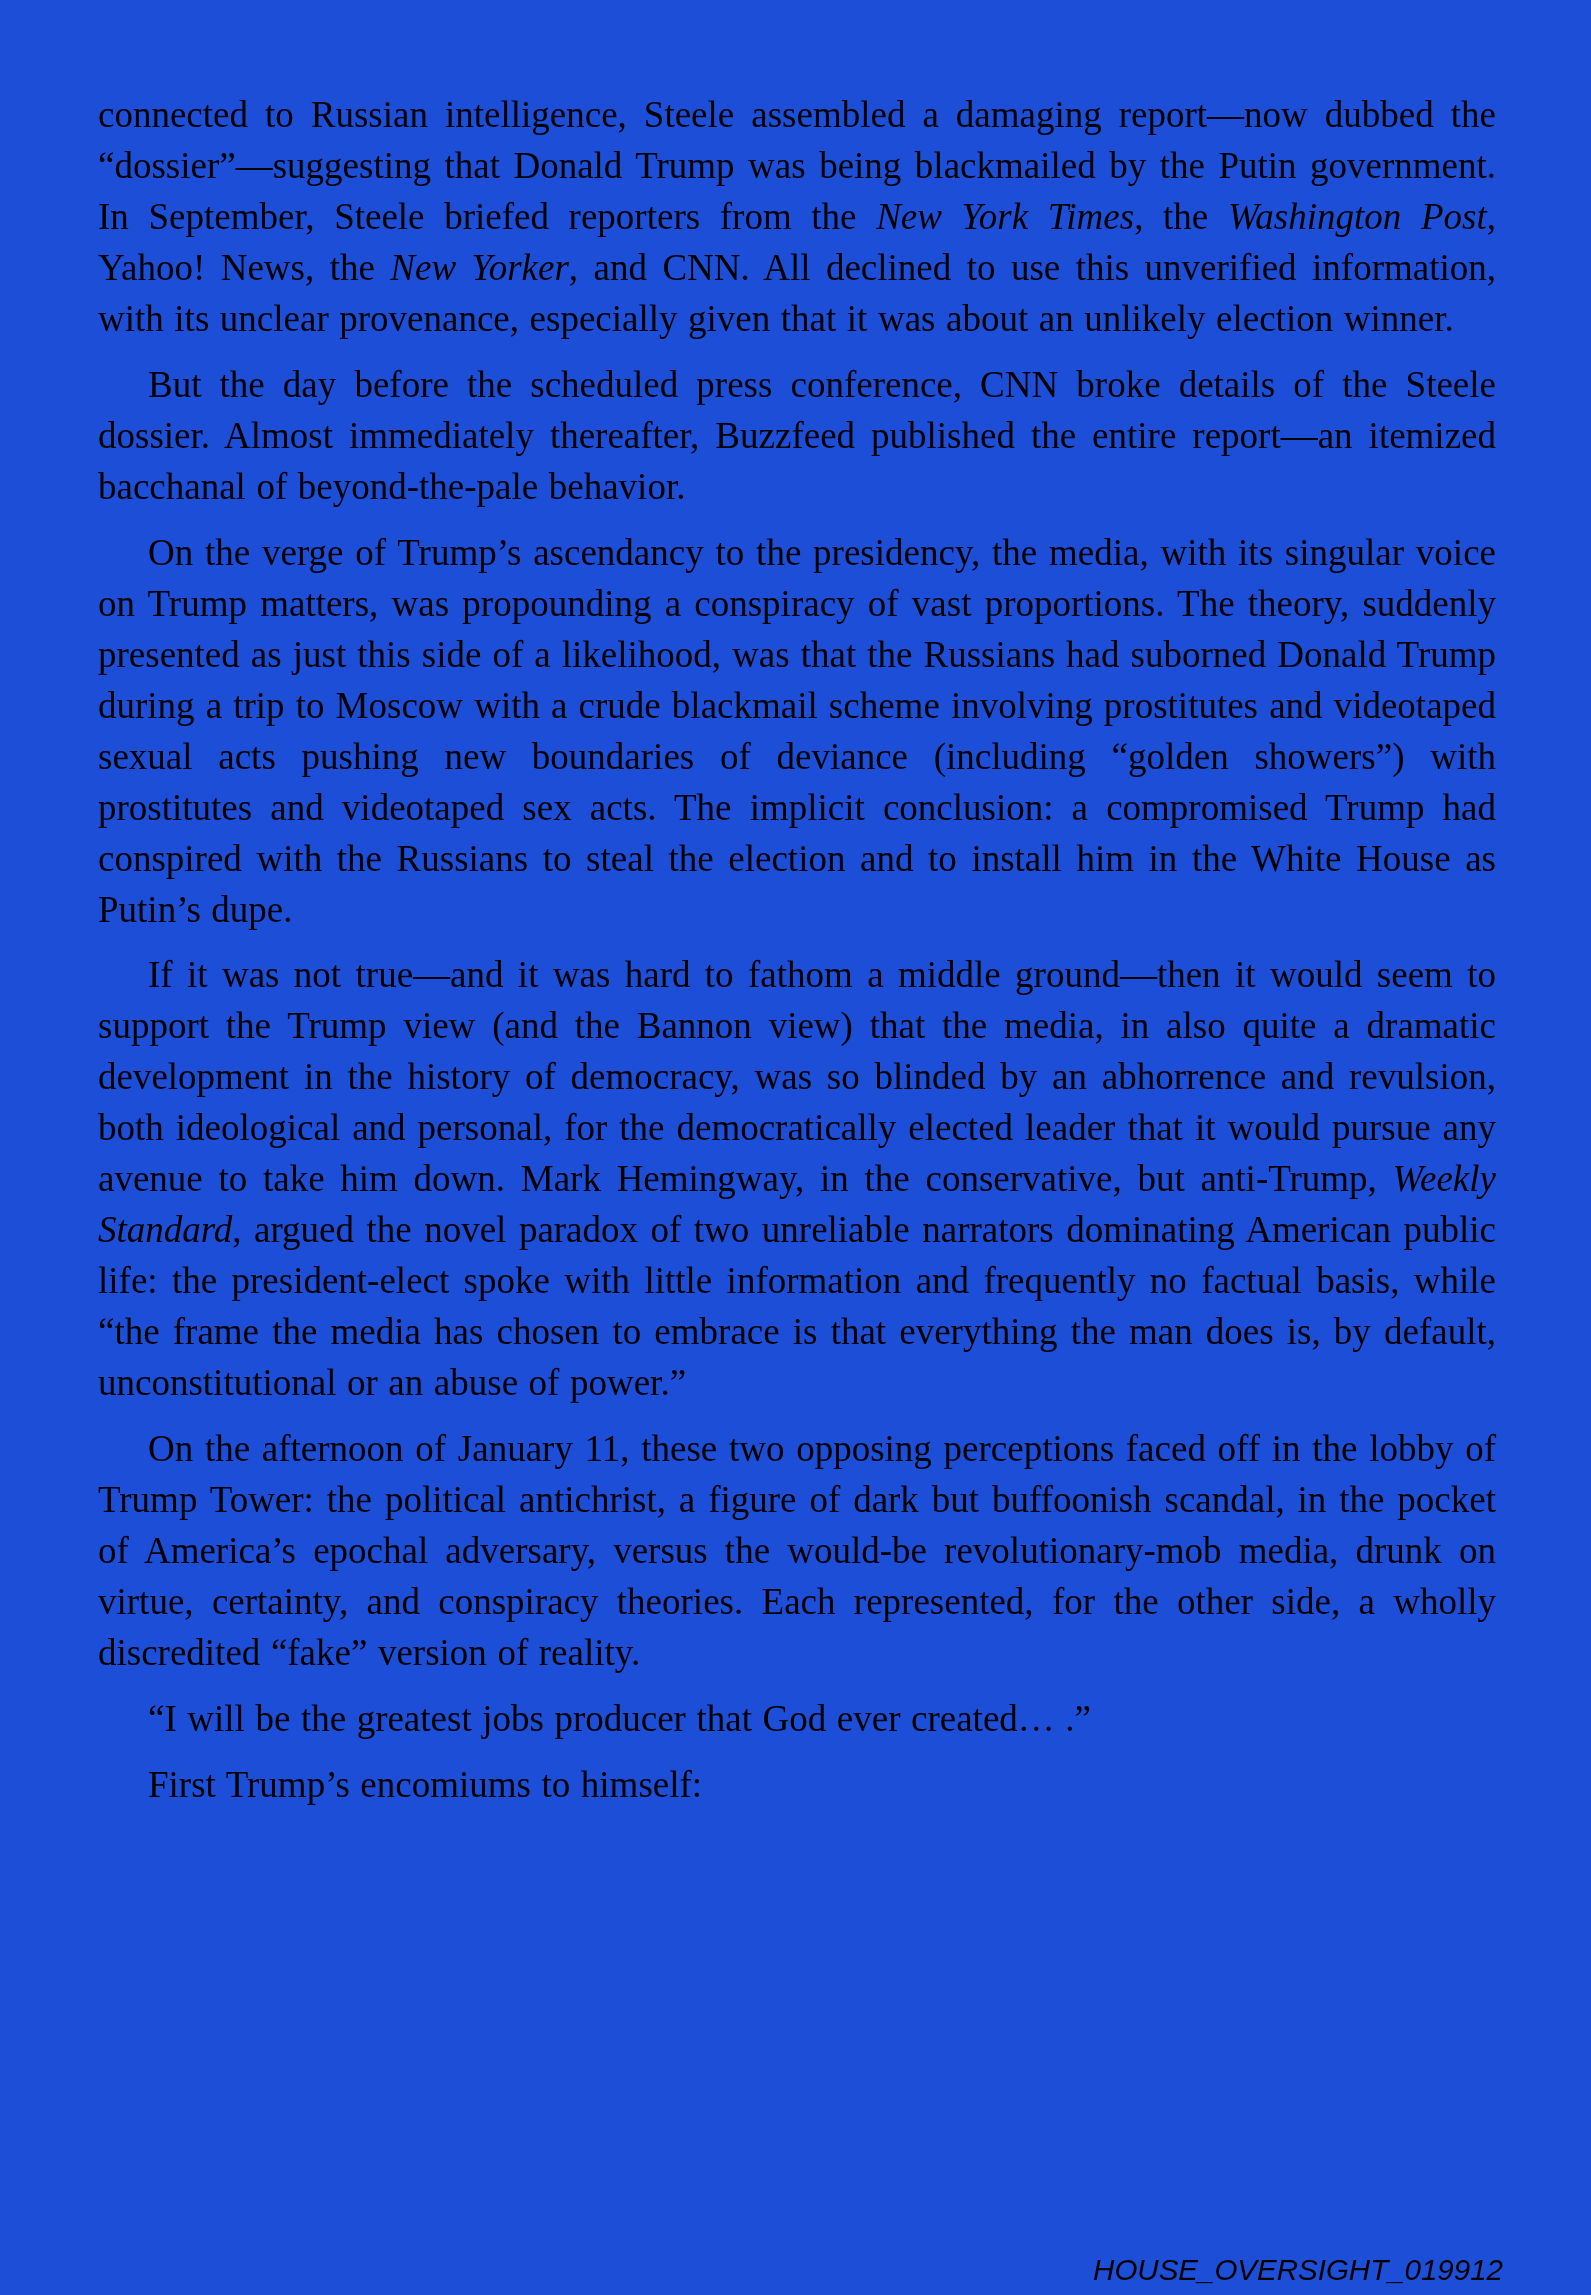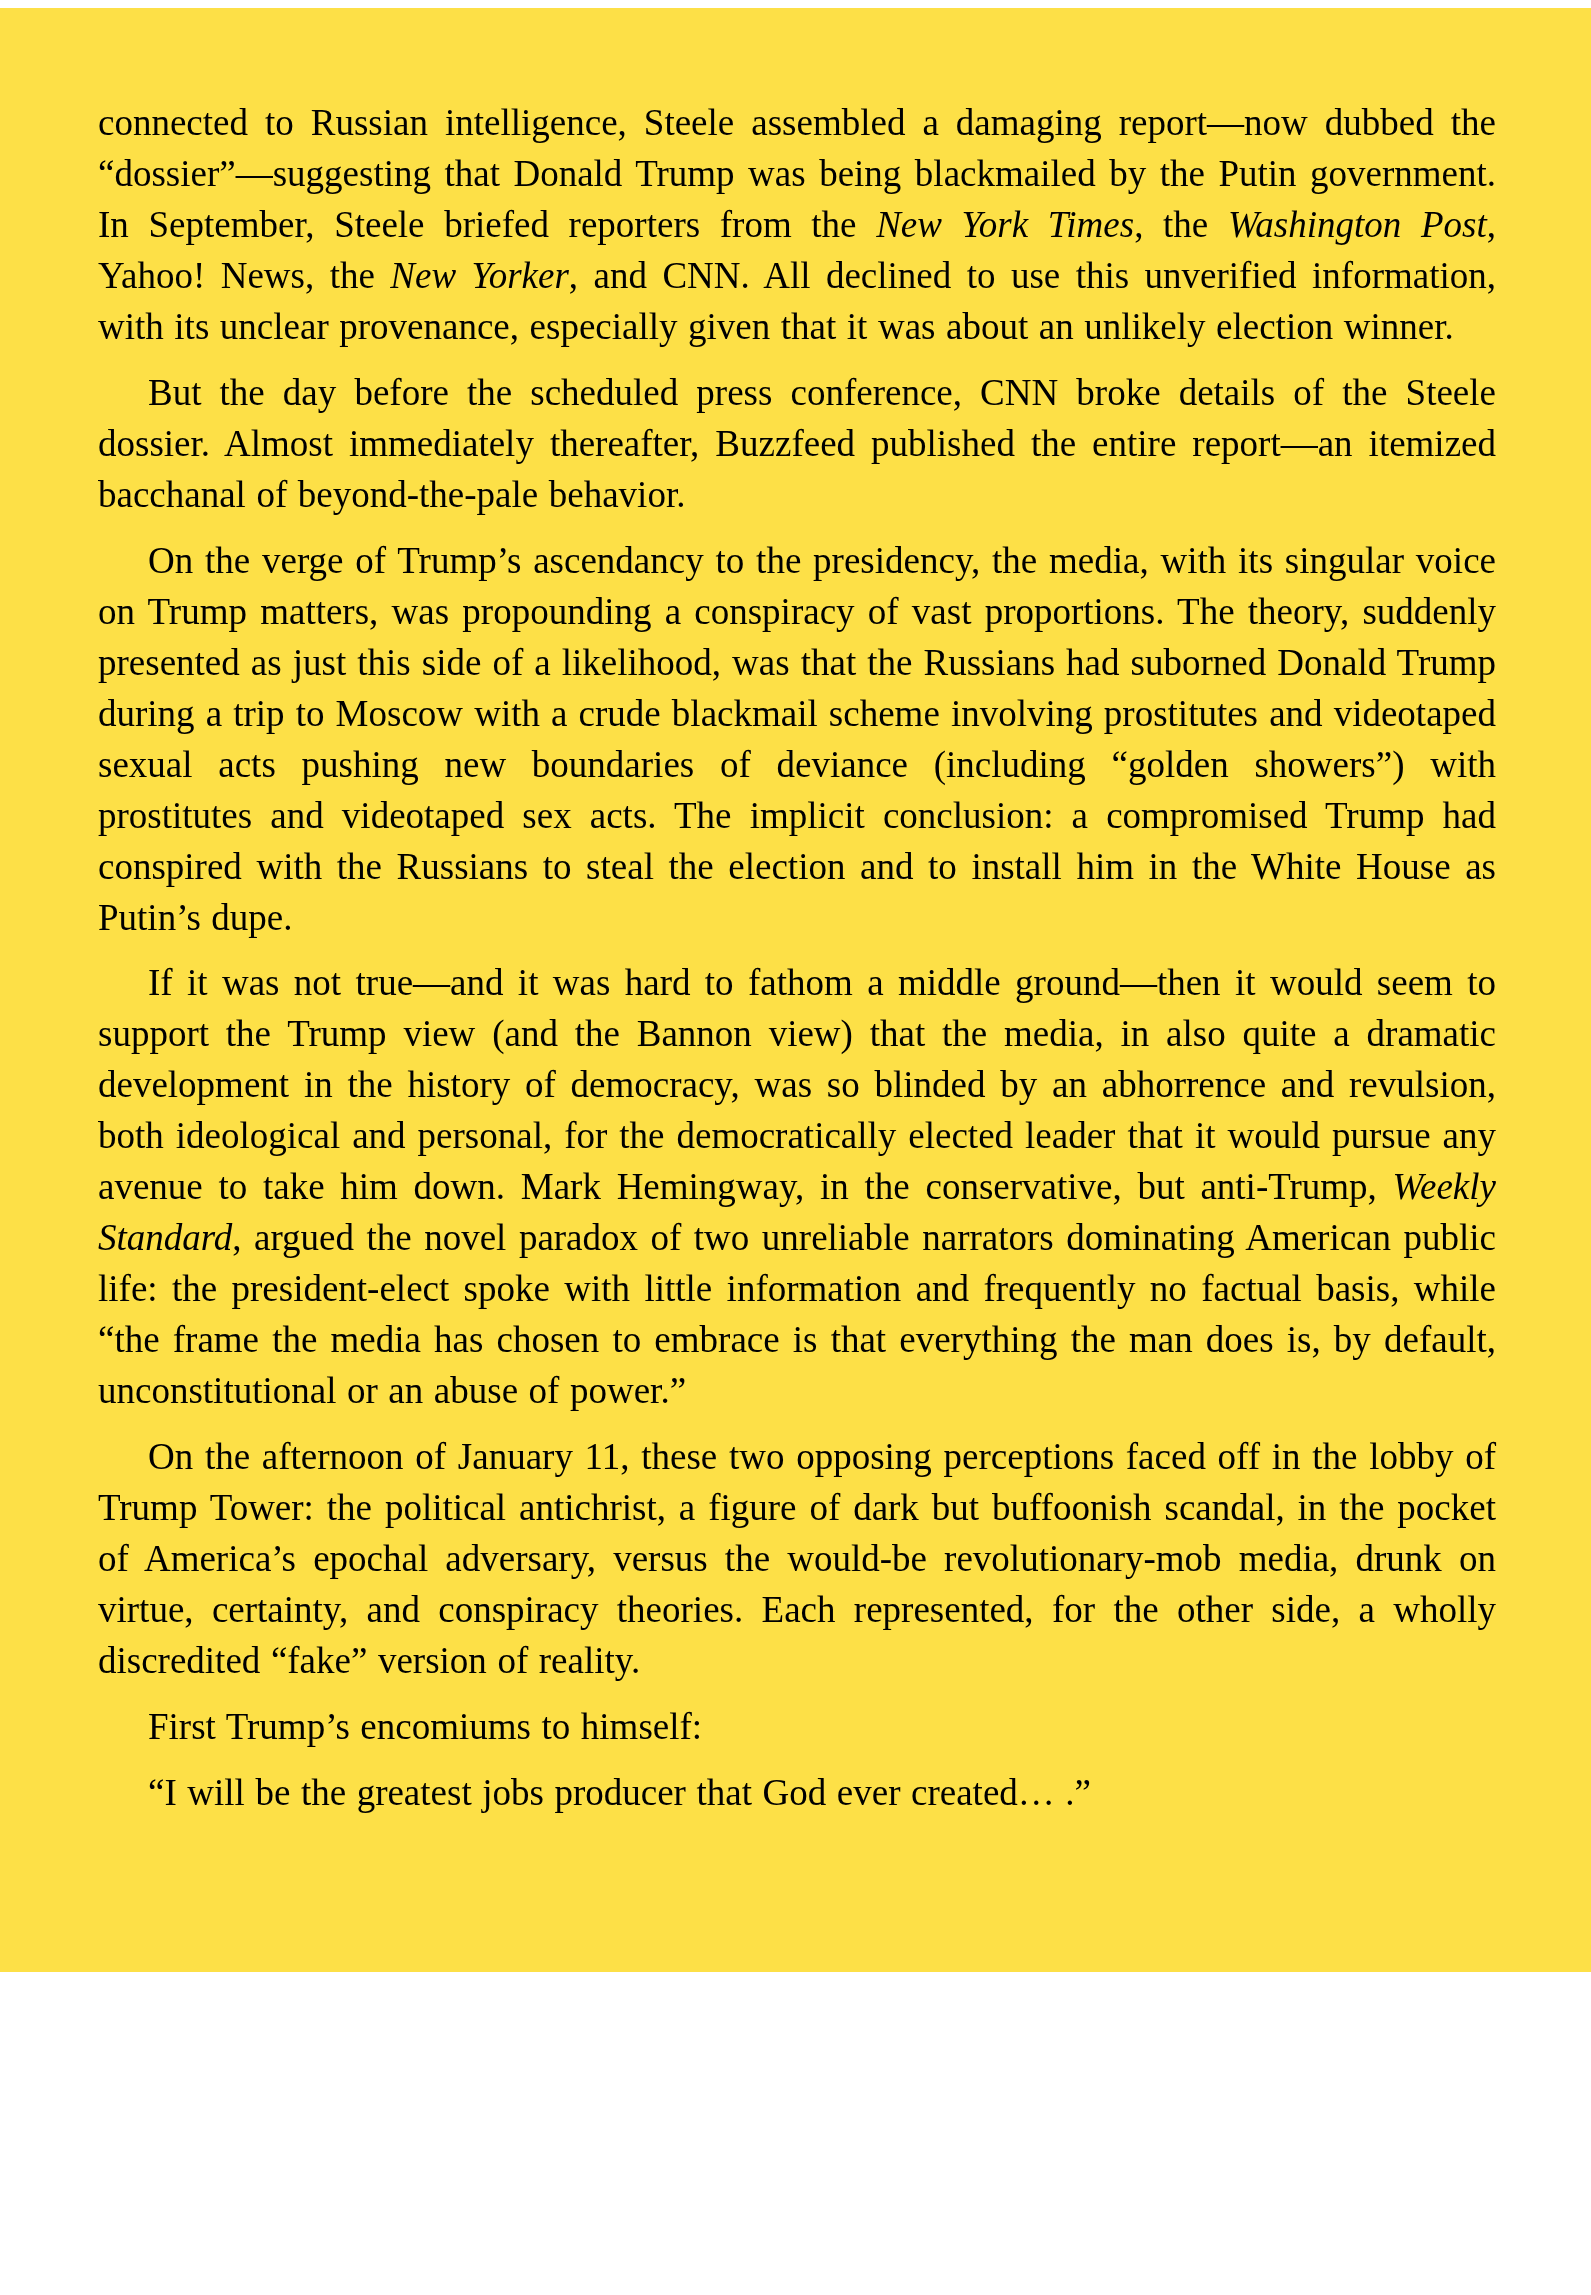--- a/index.html
+++ b/index.html
@@ -1,25 +1,24 @@
 <!DOCTYPE html>
 <html style="font-size:10.3px"><head>
 <meta charset="utf-8">
 <style>
   * { margin: 0; padding: 0; box-sizing: border-box; }
   html, body { background: #ffffff; }
   .page {
     position: relative;
     width: 1592px;
-    height: 1964px;
-    background: #fde047;
+    height: 2295px;
+    background: #1d4ed8;
     color: #000000;
     overflow: hidden;
     font-family: "Liberation Serif", "DejaVu Serif", serif;
-    margin-top: 8px;
   }
   .content {
     position: absolute;
     left: 98px;
     top: 89px;
     width: 1398px;
   }
   .content p.para {
     font-size: 37px;
     line-height: 51px;
@@ -45,18 +44,18 @@
 </head>
 <body>
 
 <div class="page">
   <div class="content" id="content">
       <p class="para"><span>connected to Russian intelligence, Steele assembled a damaging report—now dubbed the “dossier”—suggesting that Donald Trump was being blackmailed by the Putin government. In September, Steele briefed reporters from the </span><em>New York Times</em><span>, the </span><em>Washington Post</em><span>, Yahoo! News, the </span><em>New Yorker</em><span>, and CNN. All declined to use this unverified information, with its unclear provenance, especially given that it was about an unlikely election winner.</span></p>
       <p class="para"><span>But the day before the scheduled press conference, CNN broke details of the Steele dossier. Almost immediately thereafter, Buzzfeed published the entire report—an itemized bacchanal of beyond-the-pale behavior.</span></p>
       <p class="para"><span>On the verge of Trump’s ascendancy to the presidency, the media, with its singular voice on Trump matters, was propounding a conspiracy of vast proportions. The theory, suddenly presented as just this side of a likelihood, was that the Russians had suborned Donald Trump during a trip to Moscow with a crude blackmail scheme involving prostitutes and videotaped sexual acts pushing new boundaries of deviance (including “golden showers”) with prostitutes and videotaped sex acts. The implicit conclusion: a compromised Trump had conspired with the Russians to steal the election and to install him in the White House as Putin’s dupe.</span></p>
       <p class="para"><span>If it was not true—and it was hard to fathom a middle ground—then it would seem to support the Trump view (and the Bannon view) that the media, in also quite a dramatic development in the history of democracy, was so blinded by an abhorrence and revulsion, both ideological and personal, for the democratically elected leader that it would pursue any avenue to take him down. Mark Hemingway, in the conservative, but anti-Trump, </span><em>Weekly Standard</em><span>, argued the novel paradox of two unreliable narrators dominating American public life: the president-elect spoke with little information and frequently no factual basis, while “the frame the media has chosen to embrace is that everything the man does is, by default, unconstitutional or an abuse of power.”</span></p>
       <p class="para"><span>On the afternoon of January 11, these two opposing perceptions faced off in the lobby of Trump Tower: the political antichrist, a figure of dark but buffoonish scandal, in the pocket of America’s epochal adversary, versus the would-be revolutionary-mob media, drunk on virtue, certainty, and conspiracy theories. Each represented, for the other side, a wholly discredited “fake” version of reality.</span></p>
+      <p class="para"><span>“I will be the greatest jobs producer that God ever created… .”</span></p>
       <p class="para"><span>First Trump’s encomiums to himself:</span></p>
-      <p class="para"><span>“I will be the greatest jobs producer that God ever created… .”</span></p>
     </div>
   <div class="bates">HOUSE_OVERSIGHT_019912</div>
 </div>
 
 
 </body></html>

